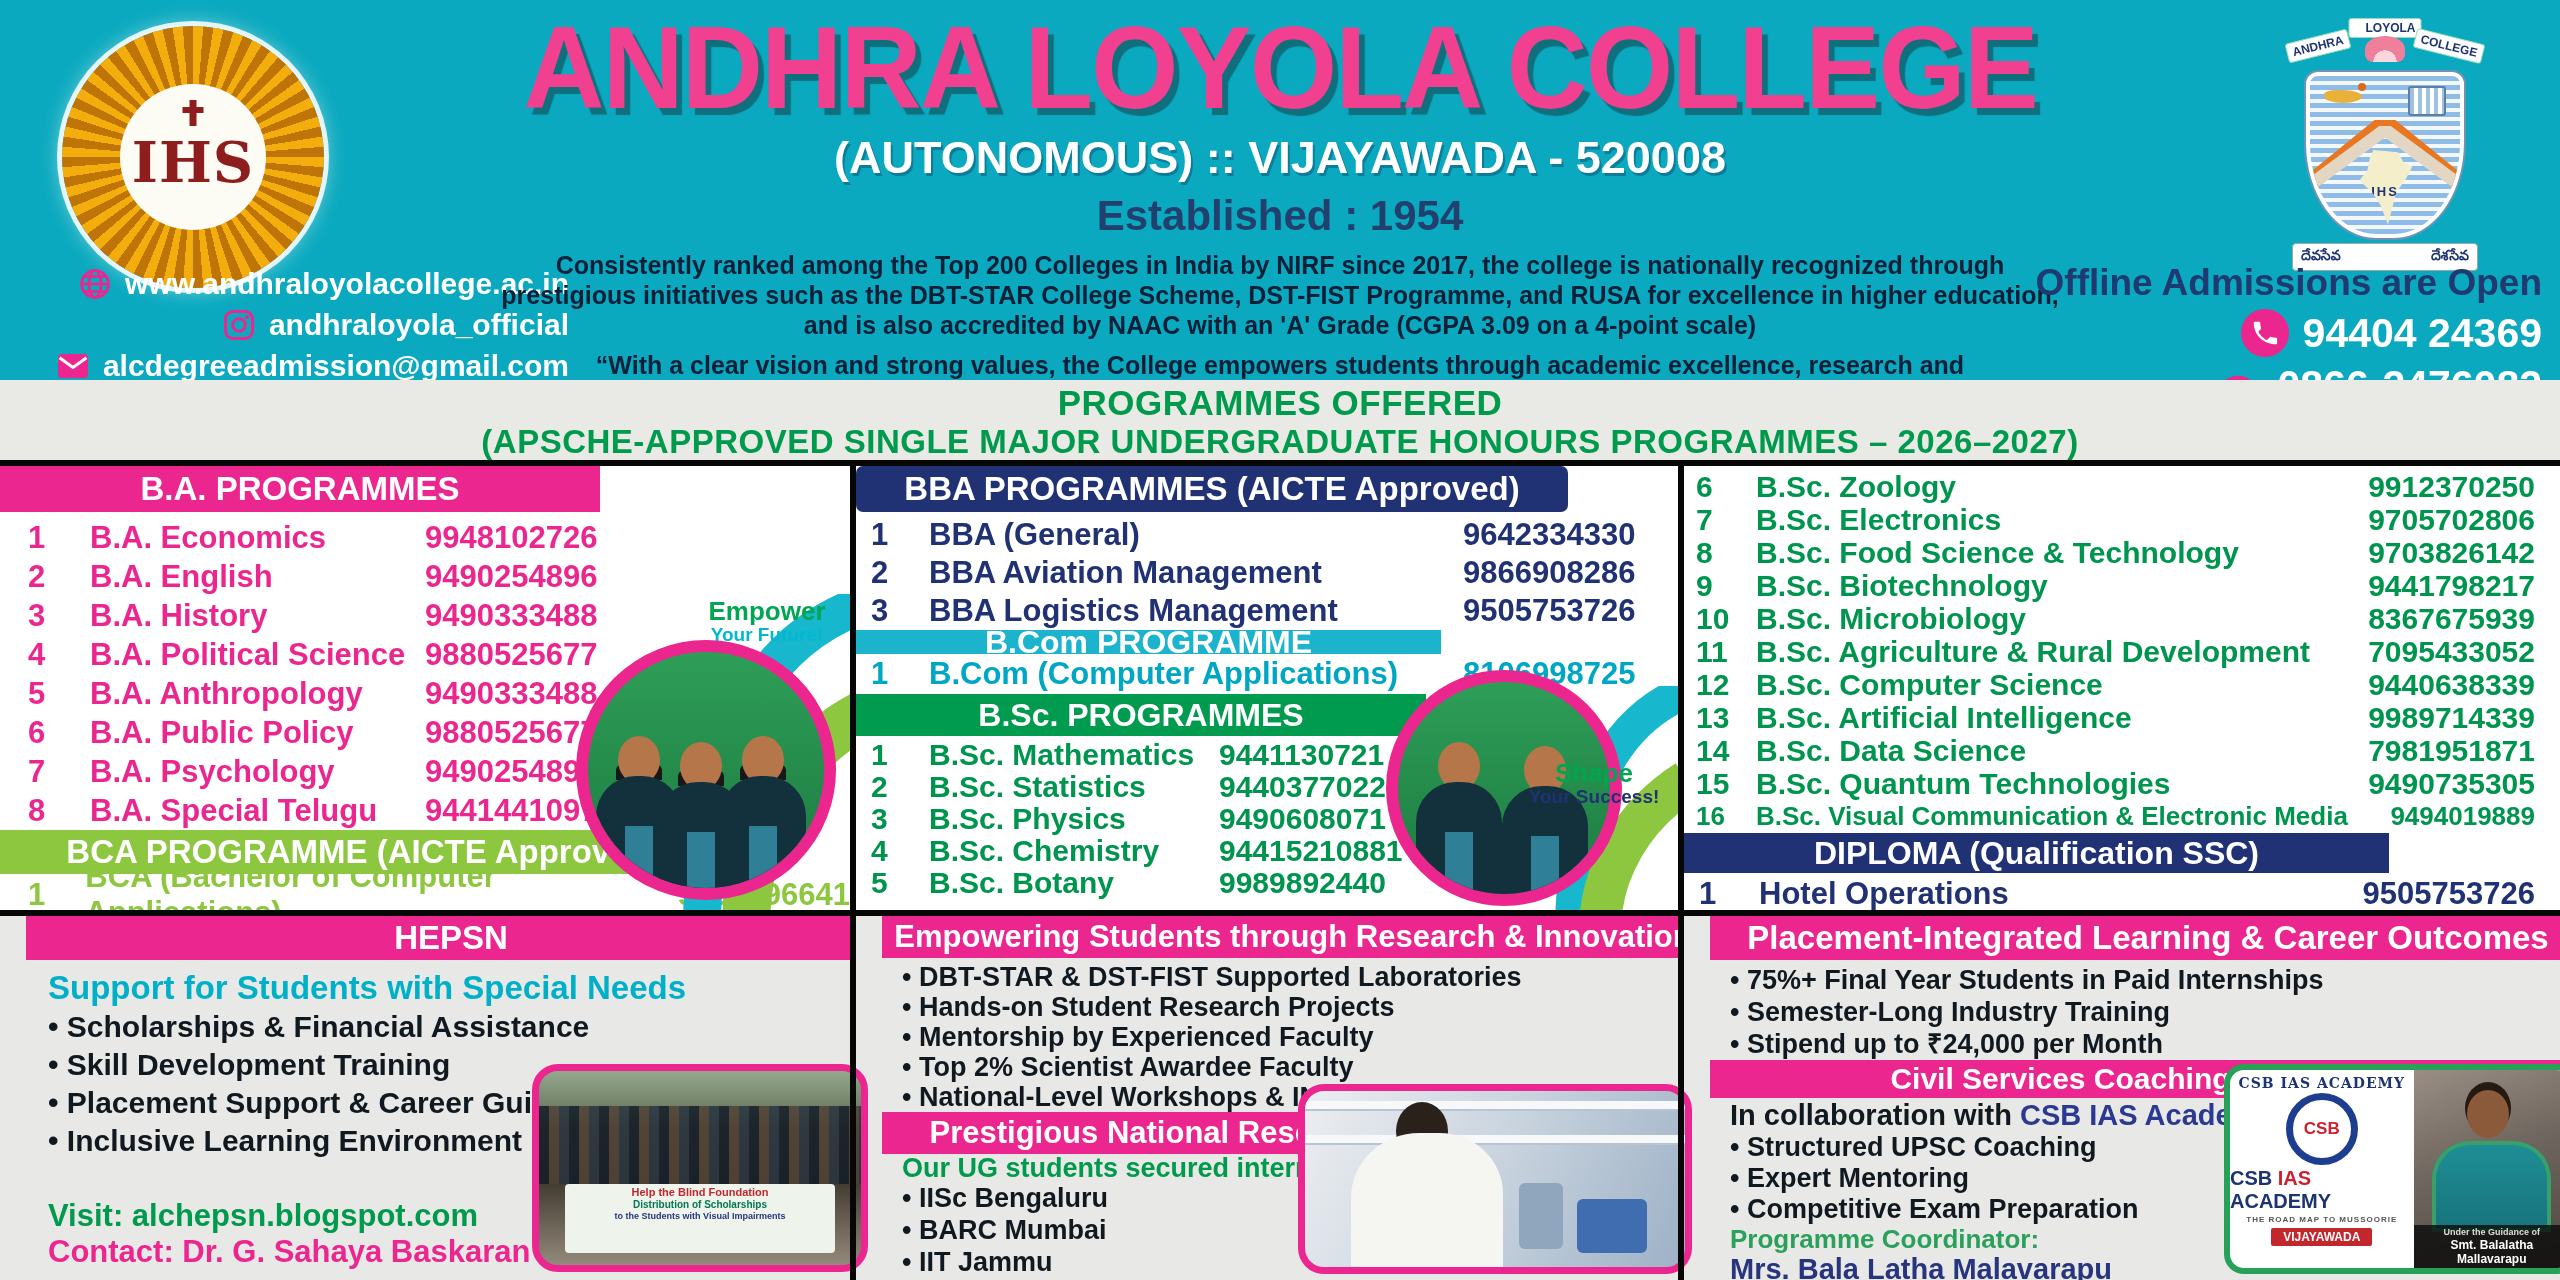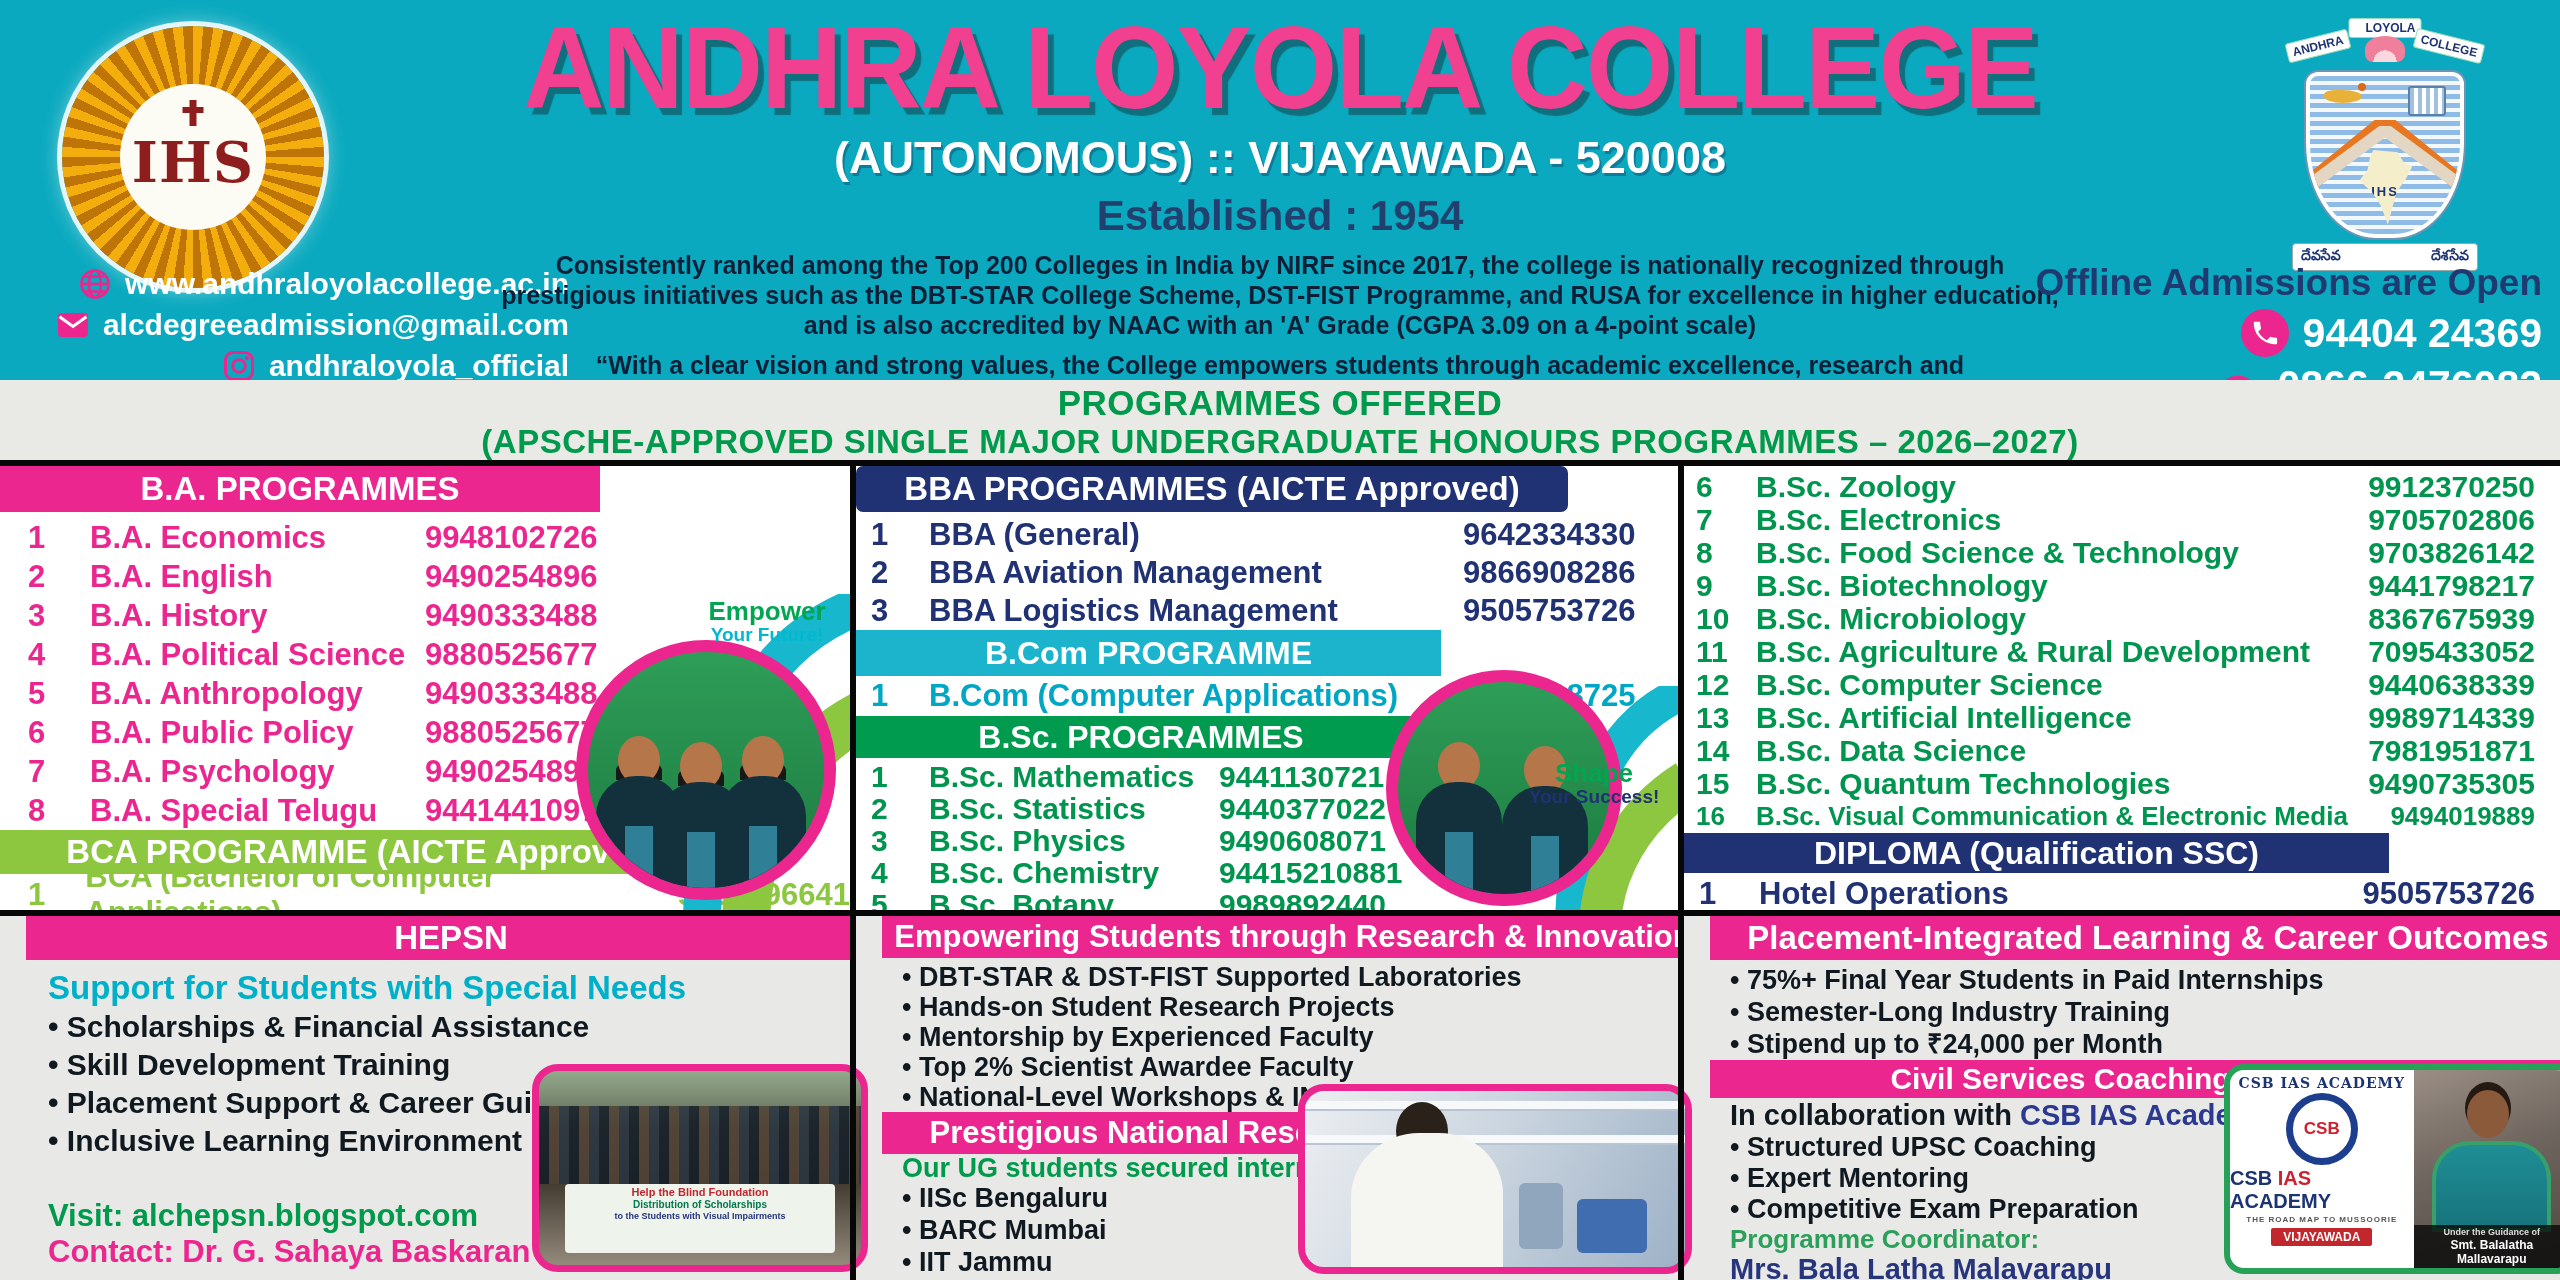--- a/index.html
+++ b/index.html
@@ -71,21 +71,21 @@
 
   
   .col{position:absolute;top:466px;height:444px;background:#fff;display:flex;flex-direction:column;overflow:hidden;}
   .col-left{left:0;width:850px;}
   .col-mid{left:856px;width:822px;}
   .col-right{left:1684px;width:876px;}
   .bar{color:#fff;display:flex;align-items:center;justify-content:center;flex:0 0 auto;}
   .bar-ba{width:600px;height:46px;background:#ec268f;font-size:33px;}
   .bar-bca{width:726px;height:44px;background:#8dc63f;font-size:33px;}
   .bar-bba{width:712px;height:46px;background:#203273;font-size:33px;border-radius:7px;}
-  .bar-bcom{width:585px;height:46px;background:#1cb4cd;font-size:32px;}
+  .bar-bcom{width:585px;height:24px;background:#1cb4cd;font-size:32px;}
   .bar-bsc{width:570px;height:42px;background:#009b4e;font-size:32px;}
   .bar-dip{width:705px;height:40px;background:#203273;font-size:32px;}
   .rows{display:flex;flex-direction:column;}
   .prow{display:flex;align-items:center;}
   .rows-ba{padding-top:6px;}
   .rows-ba .prow{height:39px;color:#ec268f;font-size:31px;padding-left:28px;}
   .rows-ba .num{width:62px;}
   .rows-ba .pname{width:335px;}
   .rows-bca .prow{height:42px;color:#8dc63f;font-size:31px;padding-left:28px;}
   .rows-bca .num{width:62px;}
@@ -212,33 +212,33 @@
       <svg class="cicon" viewBox="0 0 24 24" fill="none" stroke="#ec268f" stroke-width="1.8">
         <circle cx="12" cy="12" r="9"></circle>
           <ellipse cx="12" cy="12" rx="4" ry="9"></ellipse>
           <line x1="3" y1="12" x2="21" y2="12"></line>
           <line x1="4.3" y1="7" x2="19.7" y2="7"></line>
           <line x1="4.3" y1="17" x2="19.7" y2="17"></line>
       </svg>
       <span>www.andhraloyolacollege.ac.in</span>
     </div>
     <div class="contact-row">
-      <svg class="cicon" viewBox="0 0 24 24">
-        <rect x="2" y="4" width="20" height="16" rx="2.5" fill="#ec268f"></rect>
-          <path d="M3 6.5l9 6.5 9-6.5" stroke="#fff" stroke-width="2" fill="none"></path>
-      </svg>
-      <span>alcdegreeadmission@gmail.com</span>
-    </div>
-    <div class="contact-row">
       <svg class="cicon" viewBox="0 0 24 24" fill="none" stroke="#ec268f" stroke-width="2">
         <rect x="3" y="3" width="18" height="18" rx="5"></rect>
           <circle cx="12" cy="12" r="4.2"></circle>
           <circle cx="17.3" cy="6.7" r="1.4" fill="#ec268f" stroke="none"></circle>
       </svg>
       <span>andhraloyola_official</span>
+    </div>
+    <div class="contact-row">
+      <svg class="cicon" viewBox="0 0 24 24">
+        <rect x="2" y="4" width="20" height="16" rx="2.5" fill="#ec268f"></rect>
+          <path d="M3 6.5l9 6.5 9-6.5" stroke="#fff" stroke-width="2" fill="none"></path>
+      </svg>
+      <span>alcdegreeadmission@gmail.com</span>
     </div>
   </div>
 
   <div class="center-head">
     <div class="main-title">ANDHRA LOYOLA COLLEGE</div>
     <div class="sub-title">(AUTONOMOUS) :: VIJAYAWADA - 520008</div>
     <div class="established">Established : 1954</div>
     <div class="about">
 
     <div>Consistently ranked among the Top 200 Colleges in India by NIRF since 2017, the college is nationally recognized through</div>

